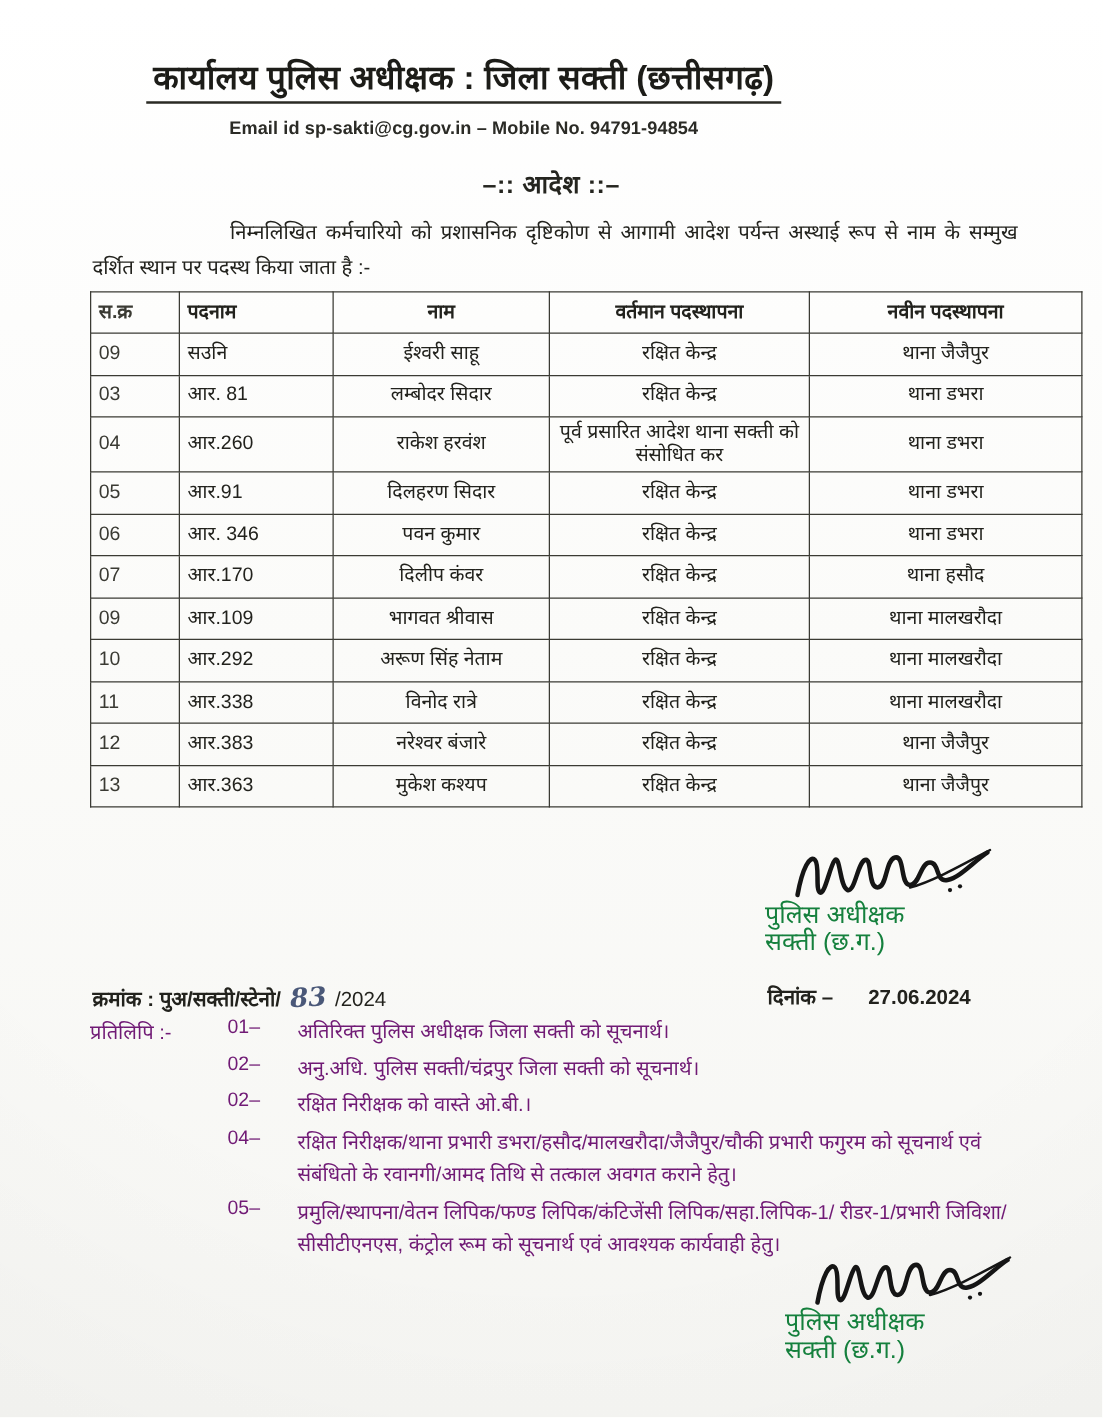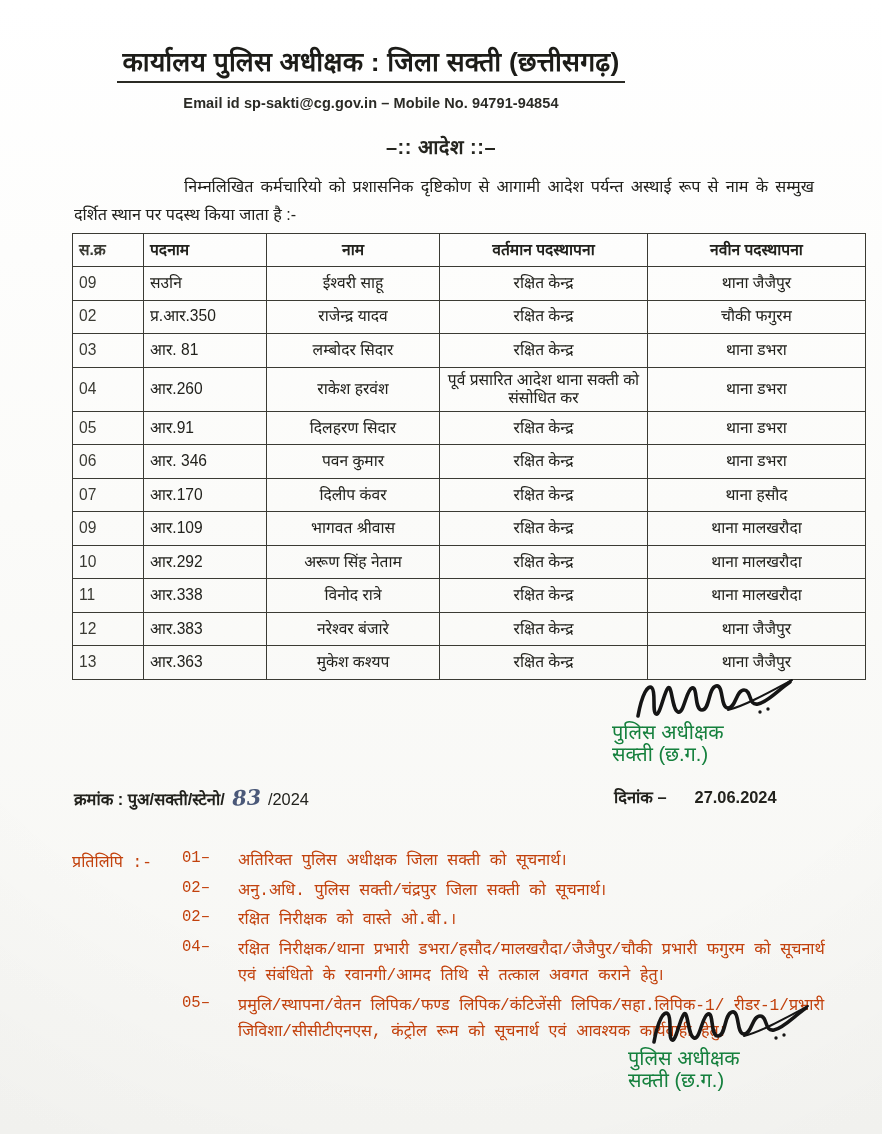--- a/index.html
+++ b/index.html
@@ -156,26 +156,25 @@
     top: 0;
     left: 540px;
     font-weight: 700;
     white-space: nowrap;
   }
   #date-value { margin-left: 28px; font-weight: 700; }
 
   
   #copies {
     position: absolute;
-    top: 848px;
+    top: 812px;
     left: 72px;
     width: 760px;
     font-size: 16.1px;
-    color: #c2410c;
-    font-family: Liberation Mono, monospace;
+    color: #701a75;
   }
   #copies-label {
     position: absolute;
     top: 2px;
     left: 0;
     width: 110px;
     font-size: 16.1px;
   }
   #copies-list {
     margin: 0;
@@ -223,27 +222,20 @@
         <th class="col-new">नवीन पदस्थापना</th>
       </tr>
     </thead>
     <tbody id="posting-table-body">
         <tr>
           <td class="col-sn">09</td>
           <td class="col-rank">सउनि</td>
           <td class="col-name">ईश्वरी साहू</td>
           <td class="col-cur">रक्षित केन्द्र</td>
           <td class="col-new">थाना जैजैपुर</td>
-        </tr>
-        <tr>
-          <td class="col-sn">02</td>
-          <td class="col-rank">प्र.आर.350</td>
-          <td class="col-name">राजेन्द्र यादव</td>
-          <td class="col-cur">रक्षित केन्द्र</td>
-          <td class="col-new">चौकी फगुरम</td>
         </tr>
         <tr>
           <td class="col-sn">03</td>
           <td class="col-rank">आर. 81</td>
           <td class="col-name">लम्बोदर सिदार</td>
           <td class="col-cur">रक्षित केन्द्र</td>
           <td class="col-new">थाना डभरा</td>
         </tr>
         <tr>
           <td class="col-sn">04</td>

